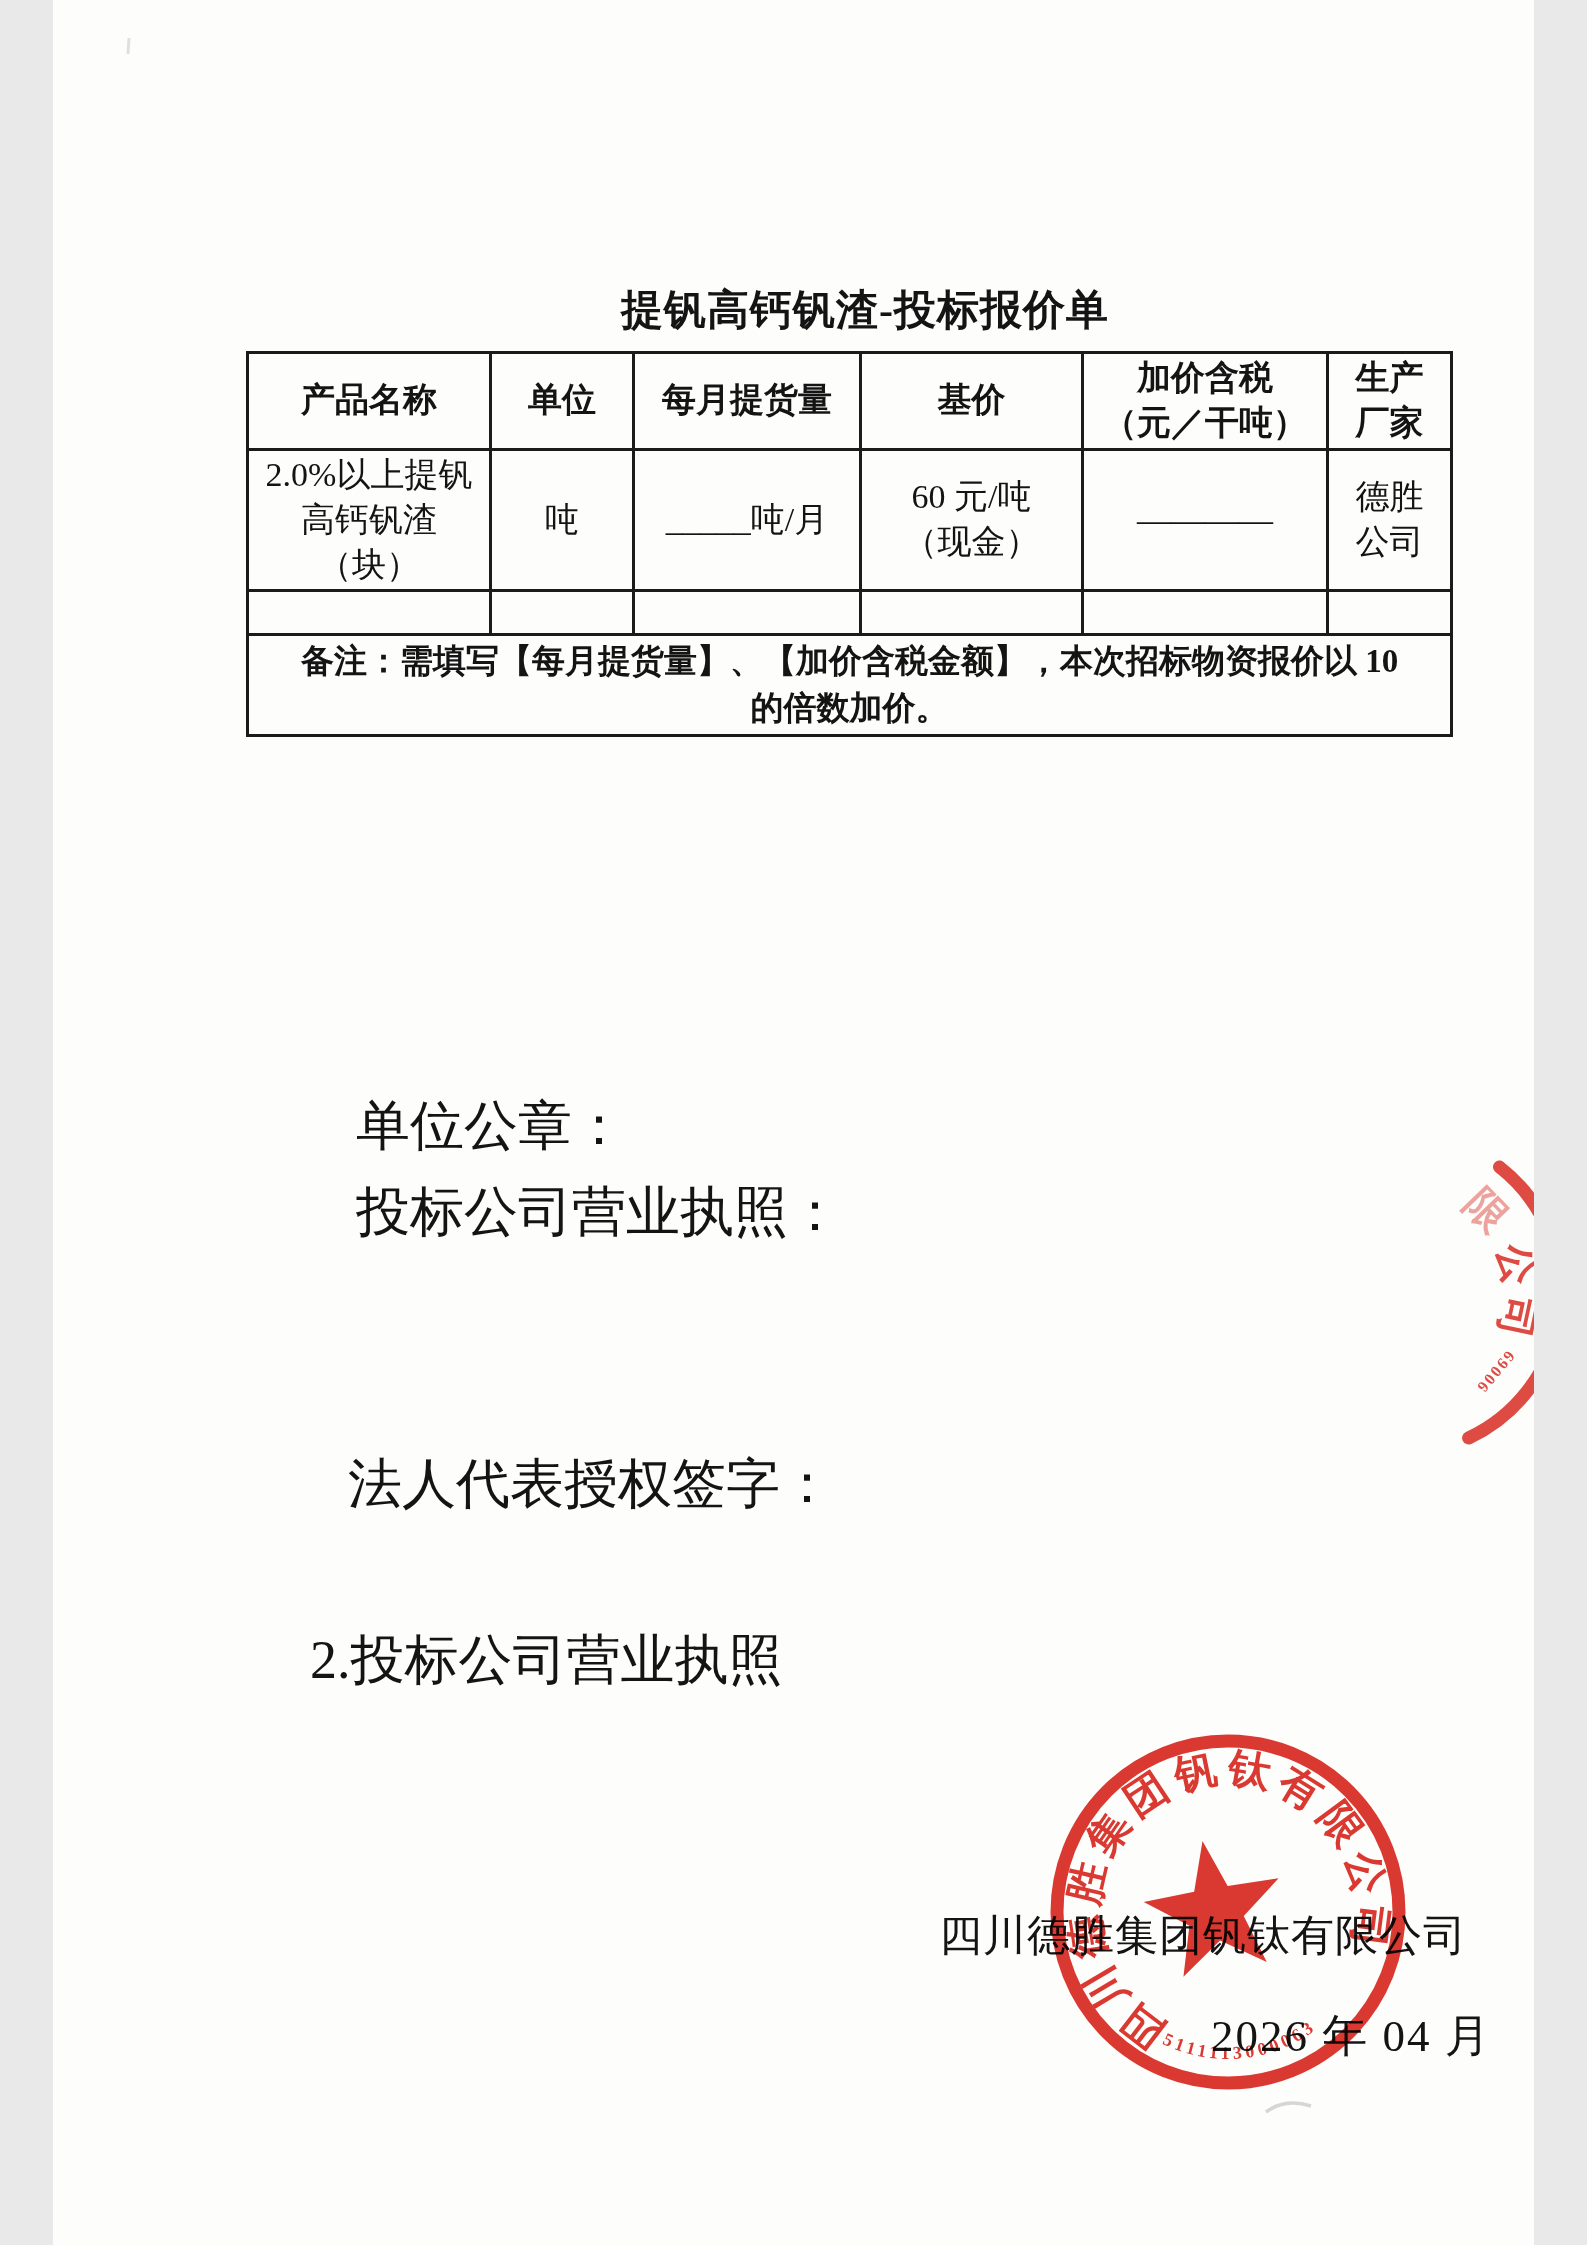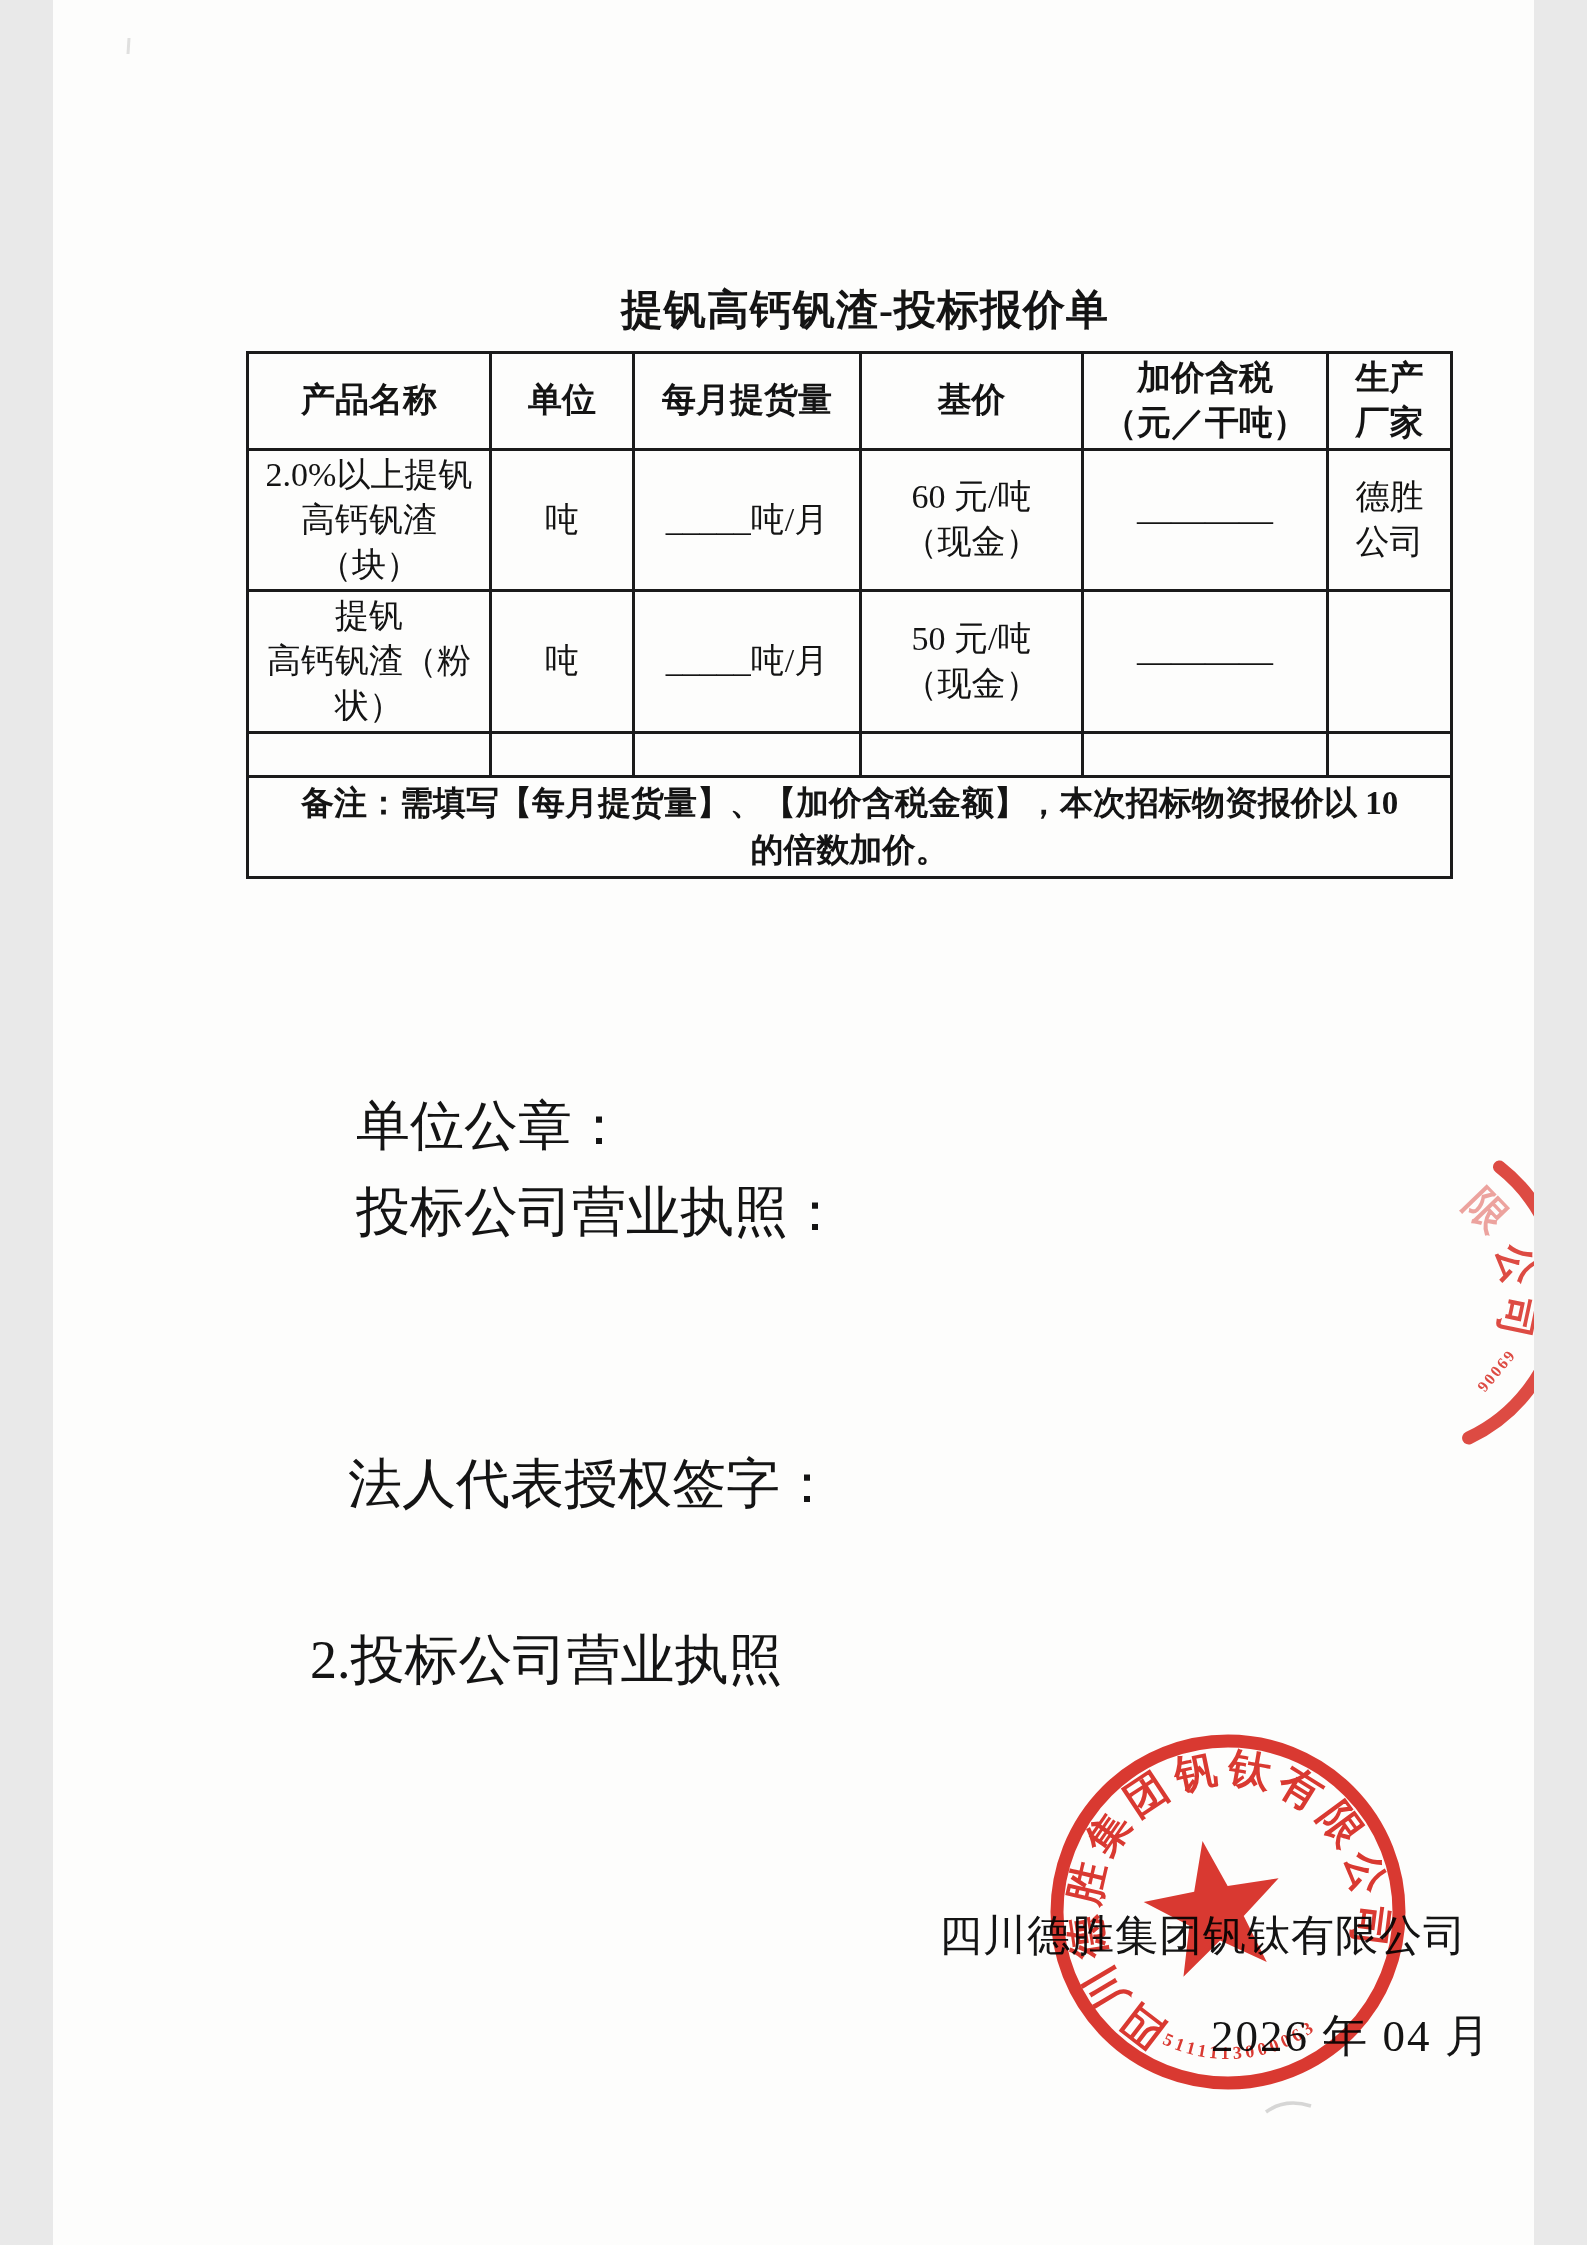--- a/index.html
+++ b/index.html
@@ -94,31 +94,20 @@
         <td>2.0%以上提钒
 高钙钒渣（块）</td>
         <td>吨</td>
         <td class="blank-line">_____吨/月</td>
         <td>60 元/吨
 （现金）</td>
         <td class="blank-line">————</td>
         <td>德胜
 公司</td>
       </tr>
-      <tr class="r3">
-        <td>提钒
-高钙钒渣（粉
-状）</td>
-        <td>吨</td>
-        <td class="blank-line">_____吨/月</td>
-        <td>50 元/吨
-（现金）</td>
-        <td class="blank-line">————</td>
-        <td></td>
-      </tr>
       <tr class="r4">
         <td></td>
         <td></td>
         <td></td>
         <td></td>
         <td></td>
         <td></td>
       </tr>
       <tr class="r-note">
         <td class="note-cell" colspan="6">备注：需填写【每月提货量】、【加价含税金额】，本次招标物资报价以 10

